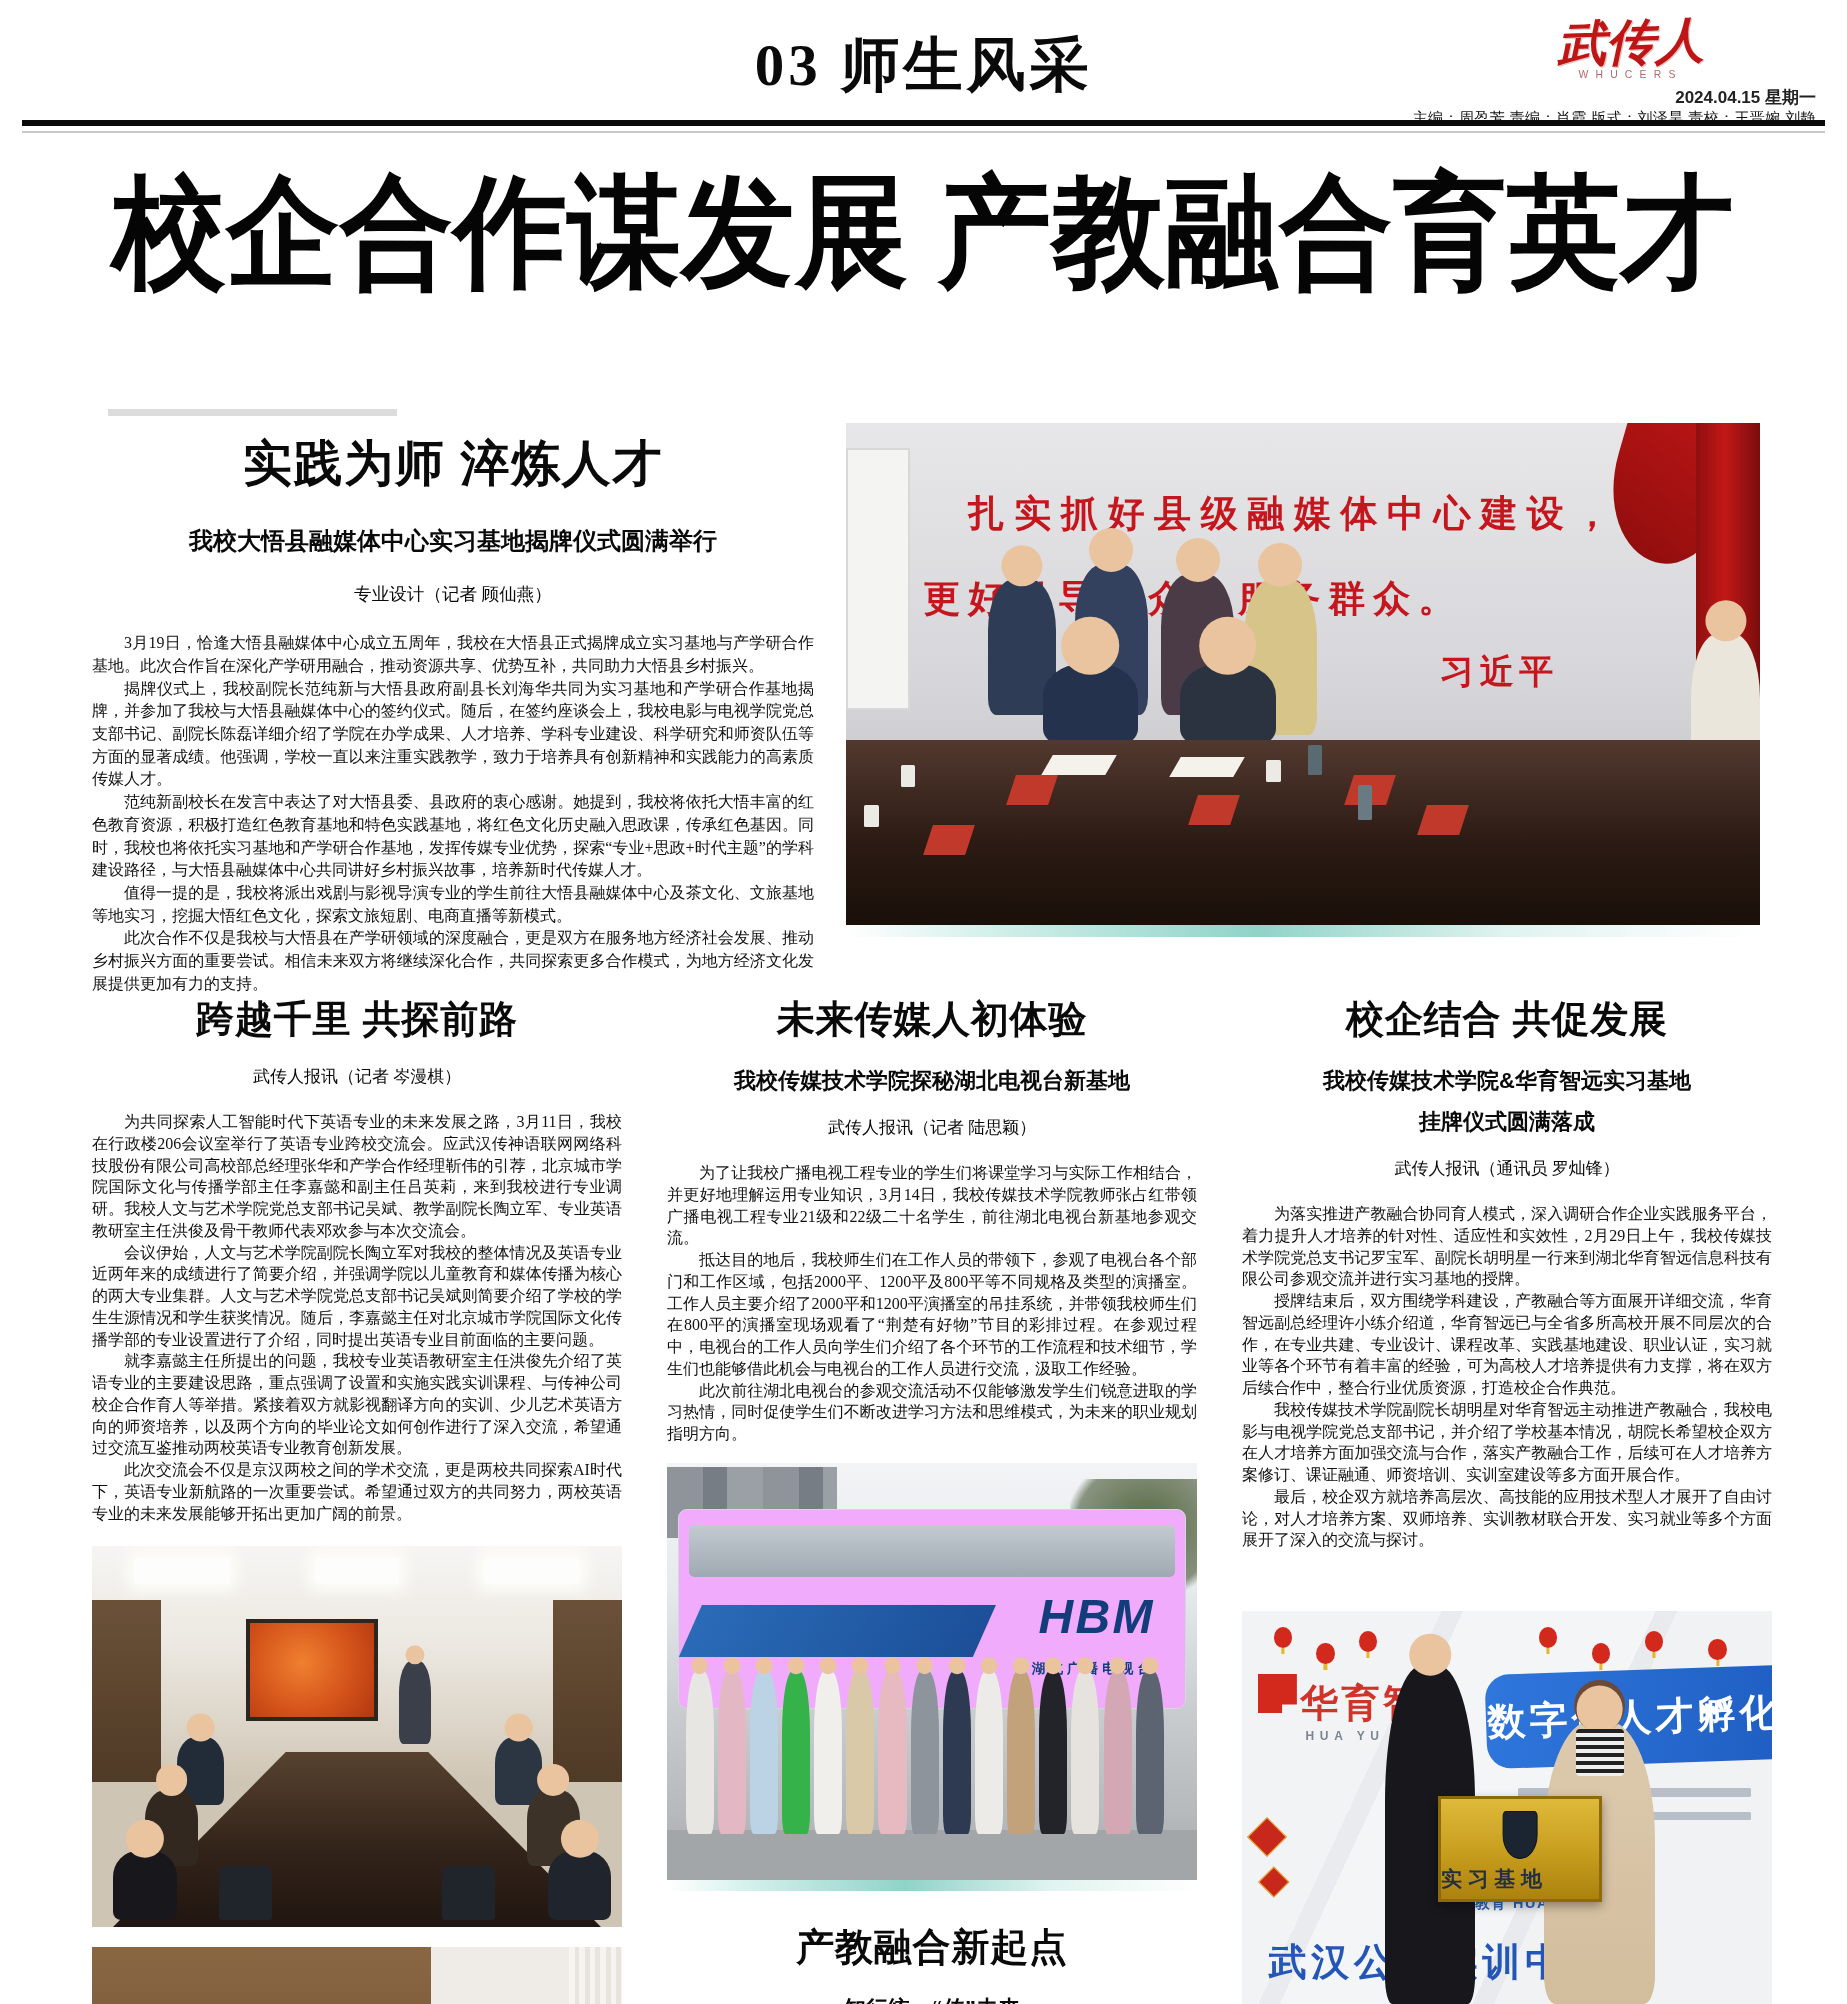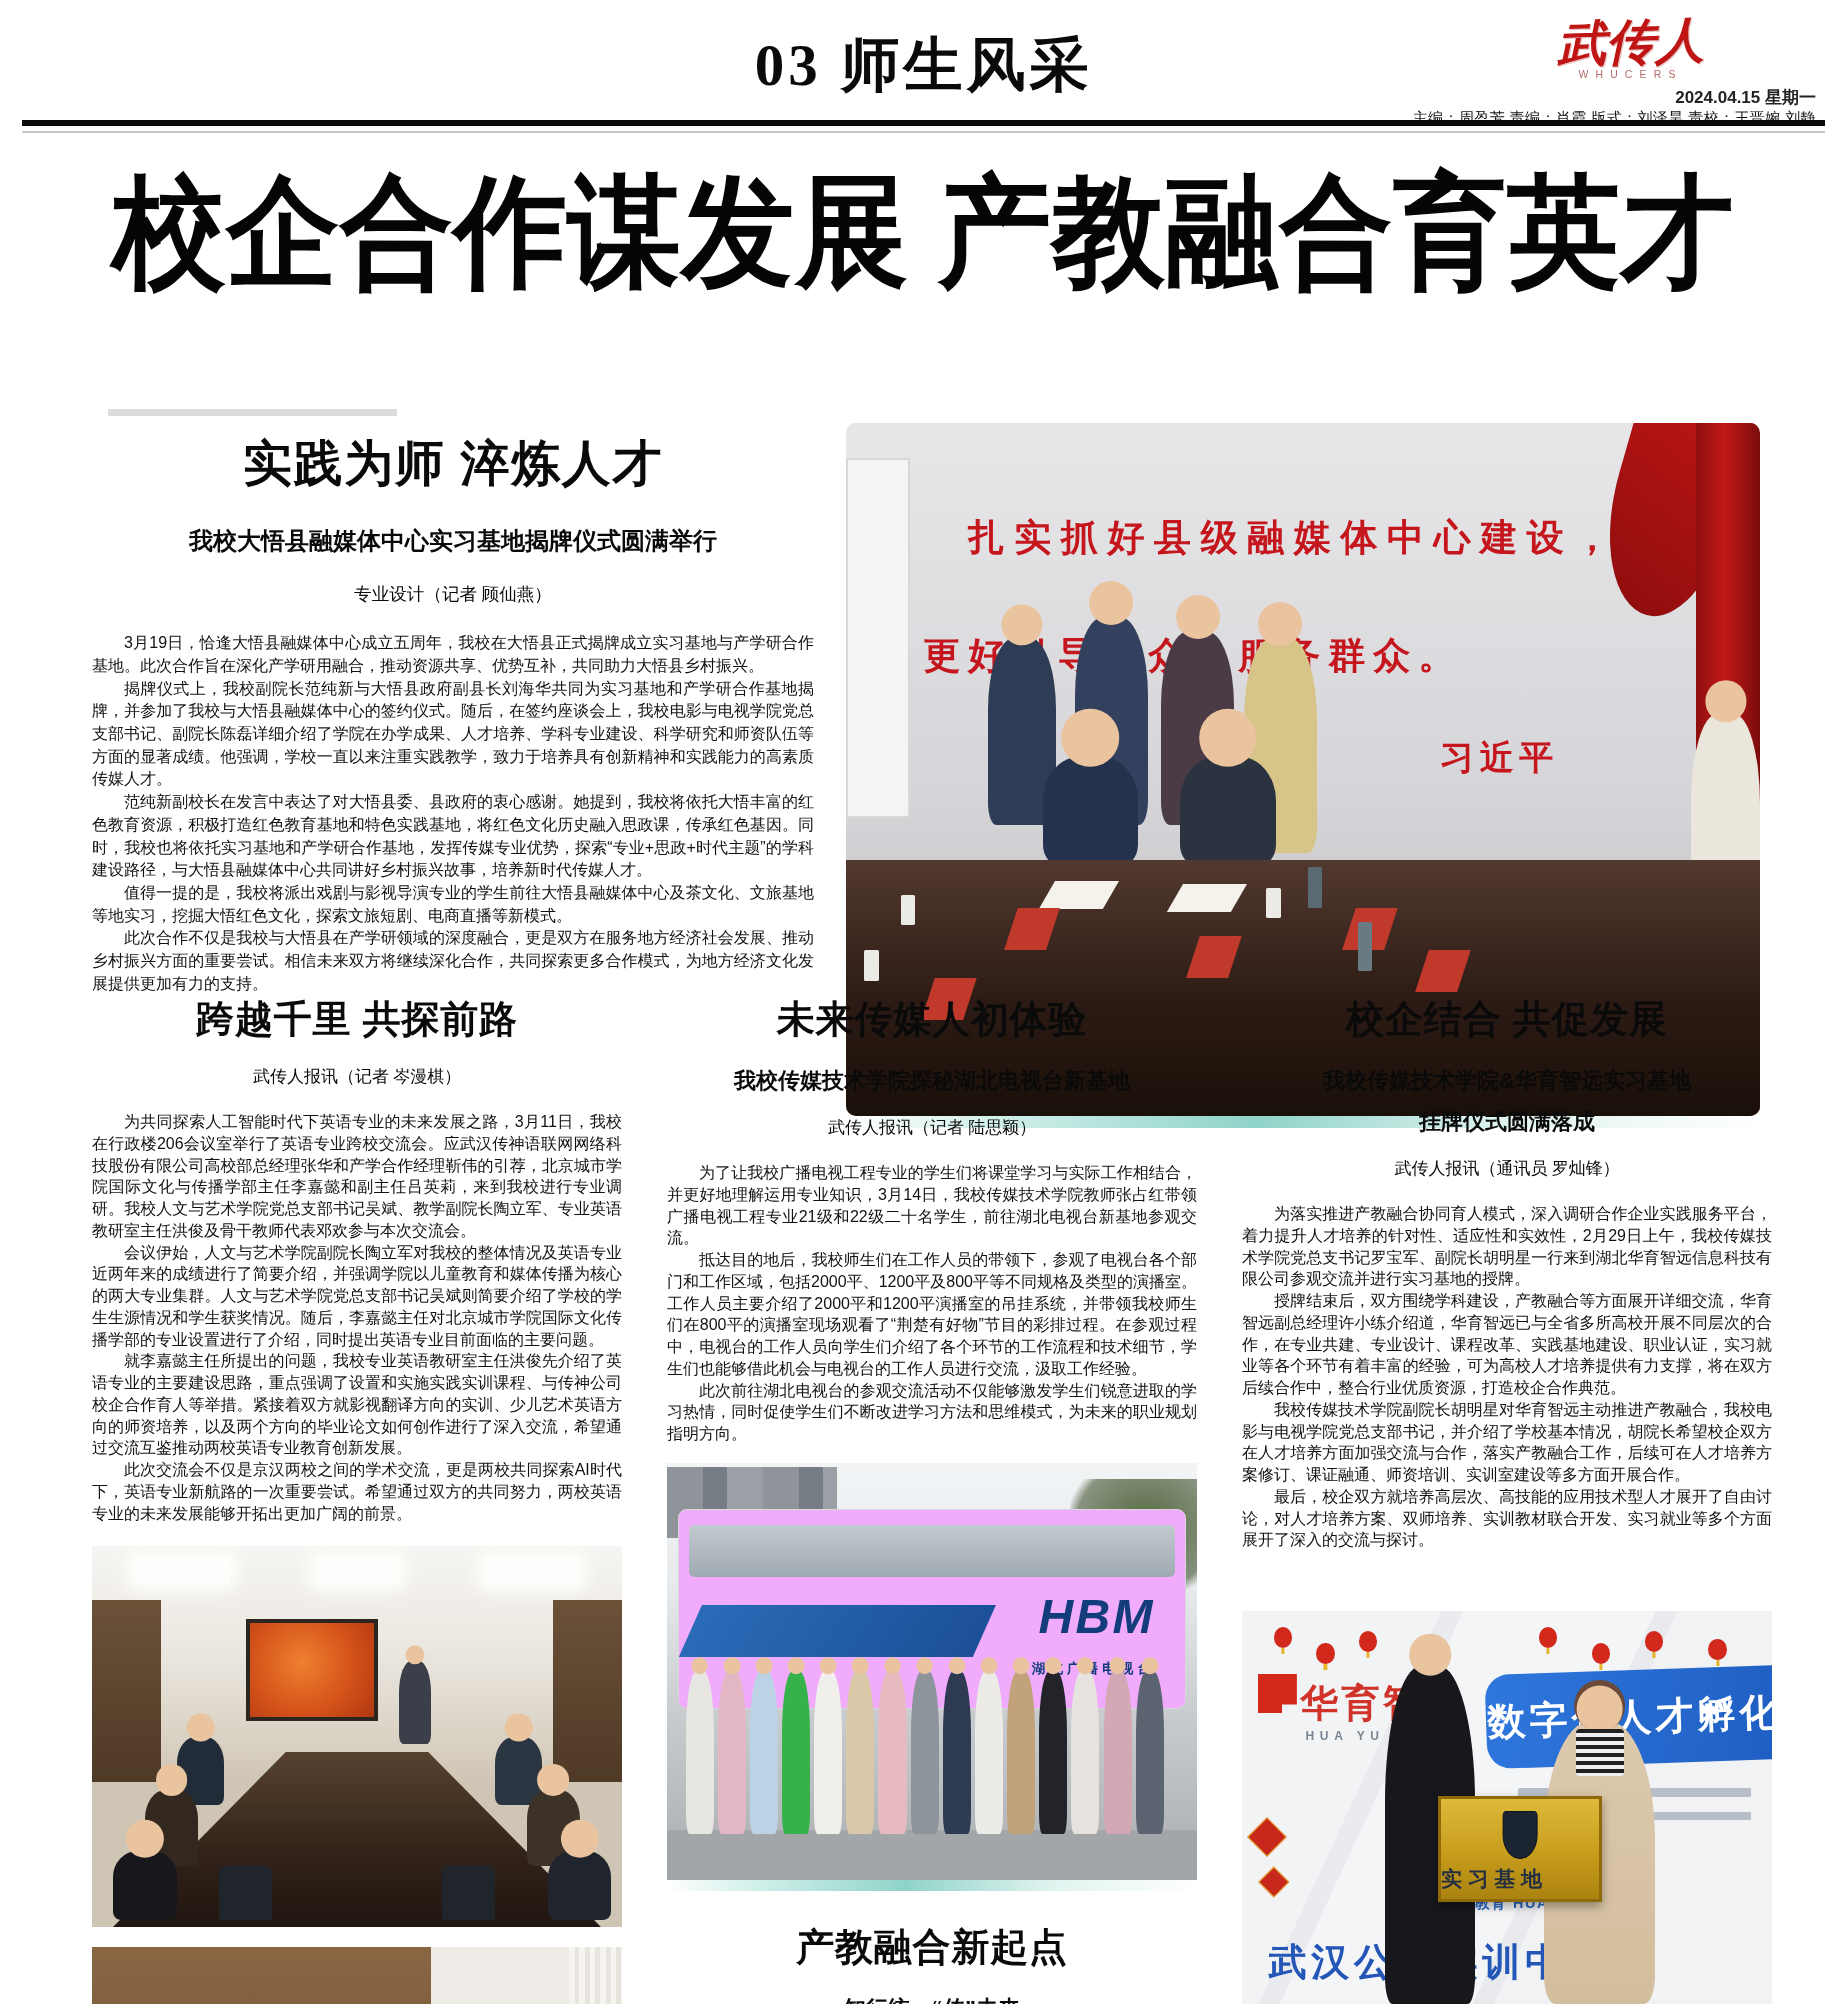--- a/index.html
+++ b/index.html
@@ -42,21 +42,21 @@
     font-family:"Liberation Serif", serif; font-weight:900;
     font-size:113px; line-height:1.15; letter-spacing:0.8px; color:#050505;
     transform:scaleY(1.08);
   }
 
   
   .a-title{ font-weight:bold; text-align:center; letter-spacing:1.6px; }
   .a-sub{ font-weight:bold; text-align:center; }
   .a-byline{ text-align:center; font-family:"Liberation Serif", serif; }
   .a-body p{
-    font-family:Liberation Sans, sans-serif;
+    font-family:Liberation Serif, serif;
     font-size:16px; line-height:1.42; text-align:justify; text-indent:2em; color:#111;
   }
 
   
   .row1{ position:absolute; left:92px; top:409px; width:1668px; display:flex; gap:32px; }
   .a1-col{ flex:0 0 722px; }
   .deco-bar{ width:289px; height:7.2px; background:#dcdcdc; margin:0 0 14.4px 16px; }
   .a1-col .a-title{ font-size:49px; margin:4px 0 28px; }
   .a1-col .a-sub{ font-size:24px; margin-bottom:25px; }
   .a1-col .a-byline{ font-size:17.6px; margin-bottom:26.5px; }
@@ -203,21 +203,21 @@
     <div class="a-body">
         <p>3月19日，恰逢大悟县融媒体中心成立五周年，我校在大悟县正式揭牌成立实习基地与产学研合作基地。此次合作旨在深化产学研用融合，推动资源共享、优势互补，共同助力大悟县乡村振兴。</p>
         <p>揭牌仪式上，我校副院长范纯新与大悟县政府副县长刘海华共同为实习基地和产学研合作基地揭牌，并参加了我校与大悟县融媒体中心的签约仪式。随后，在签约座谈会上，我校电影与电视学院党总支部书记、副院长陈磊详细介绍了学院在办学成果、人才培养、学科专业建设、科学研究和师资队伍等方面的显著成绩。他强调，学校一直以来注重实践教学，致力于培养具有创新精神和实践能力的高素质传媒人才。</p>
         <p>范纯新副校长在发言中表达了对大悟县委、县政府的衷心感谢。她提到，我校将依托大悟丰富的红色教育资源，积极打造红色教育基地和特色实践基地，将红色文化历史融入思政课，传承红色基因。同时，我校也将依托实习基地和产学研合作基地，发挥传媒专业优势，探索“专业+思政+时代主题”的学科建设路径，与大悟县融媒体中心共同讲好乡村振兴故事，培养新时代传媒人才。</p>
         <p>值得一提的是，我校将派出戏剧与影视导演专业的学生前往大悟县融媒体中心及茶文化、文旅基地等地实习，挖掘大悟红色文化，探索文旅短剧、电商直播等新模式。</p>
         <p>此次合作不仅是我校与大悟县在产学研领域的深度融合，更是双方在服务地方经济社会发展、推动乡村振兴方面的重要尝试。相信未来双方将继续深化合作，共同探索更多合作模式，为地方经济文化发展提供更加有力的支持。</p>
       </div>
   </div>
 
   <div style="flex:1;">
-    <div class="photo photo-signing" style="height:693px;border-radius:10px;">
+    <div class="photo photo-signing" style="height:502px;">
       <div class="ps-wall"></div>
       <div class="ps-board"></div>
       <div class="ps-banner1">扎实抓好县级融媒体中心建设，</div>
       <div class="ps-banner2">更好引导群众、服务群众。</div>
       <div class="ps-sign">习近平</div>
       <div class="ps-curtain-top"></div>
       <div class="ps-curtain"></div>
       <div class="person" style="--c:#2e3c55; left:15.5%; top:31%; width:7.5%; height:27%;"></div>
       <div class="person" style="--c:#33415e; left:25%; top:28%; width:8%; height:30%;"></div>
       <div class="person" style="--c:#4a3b46; left:34.5%; top:30%; width:8%; height:28%;"></div>

